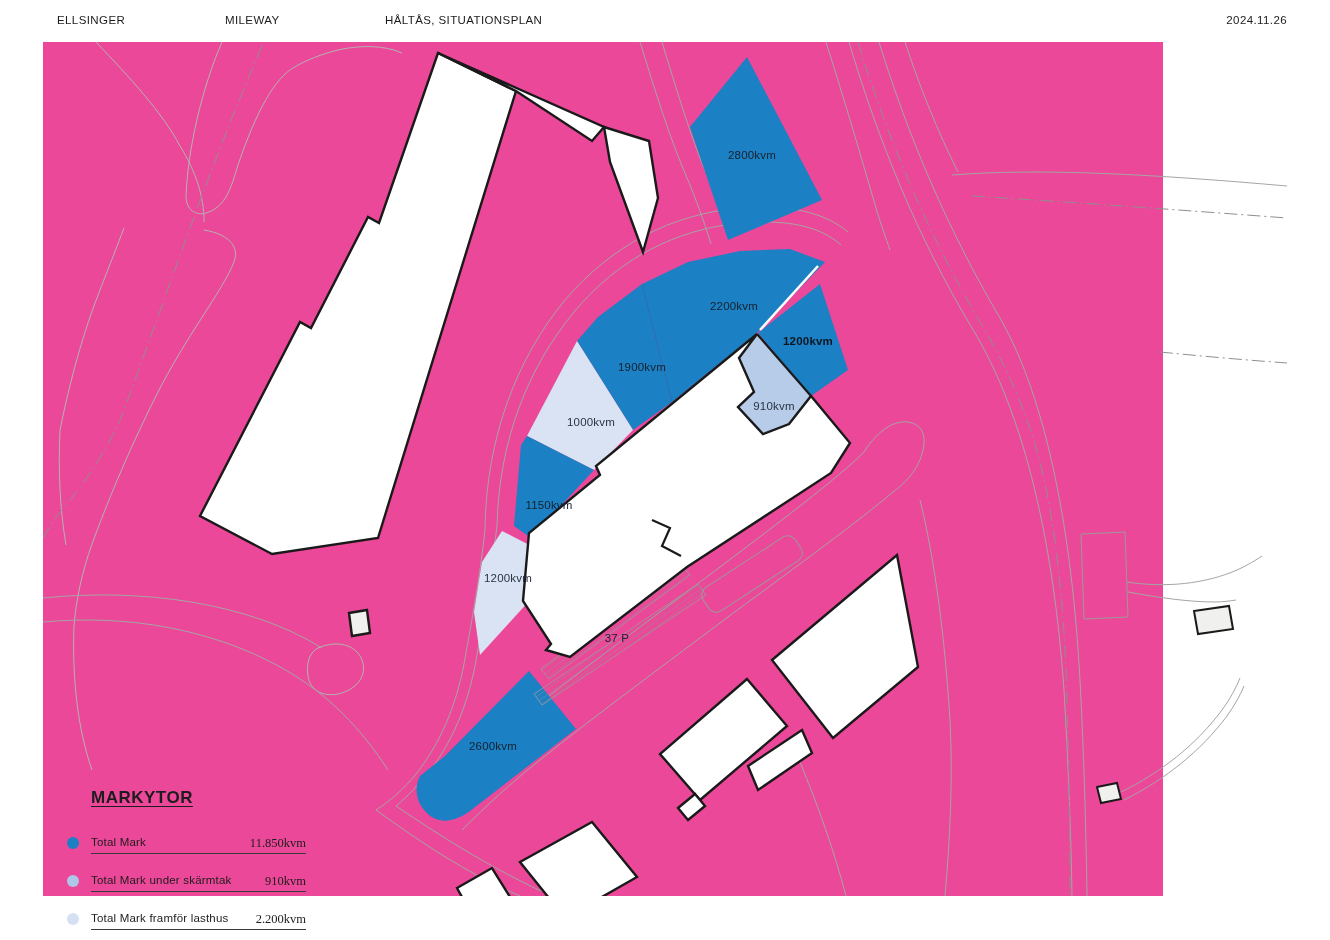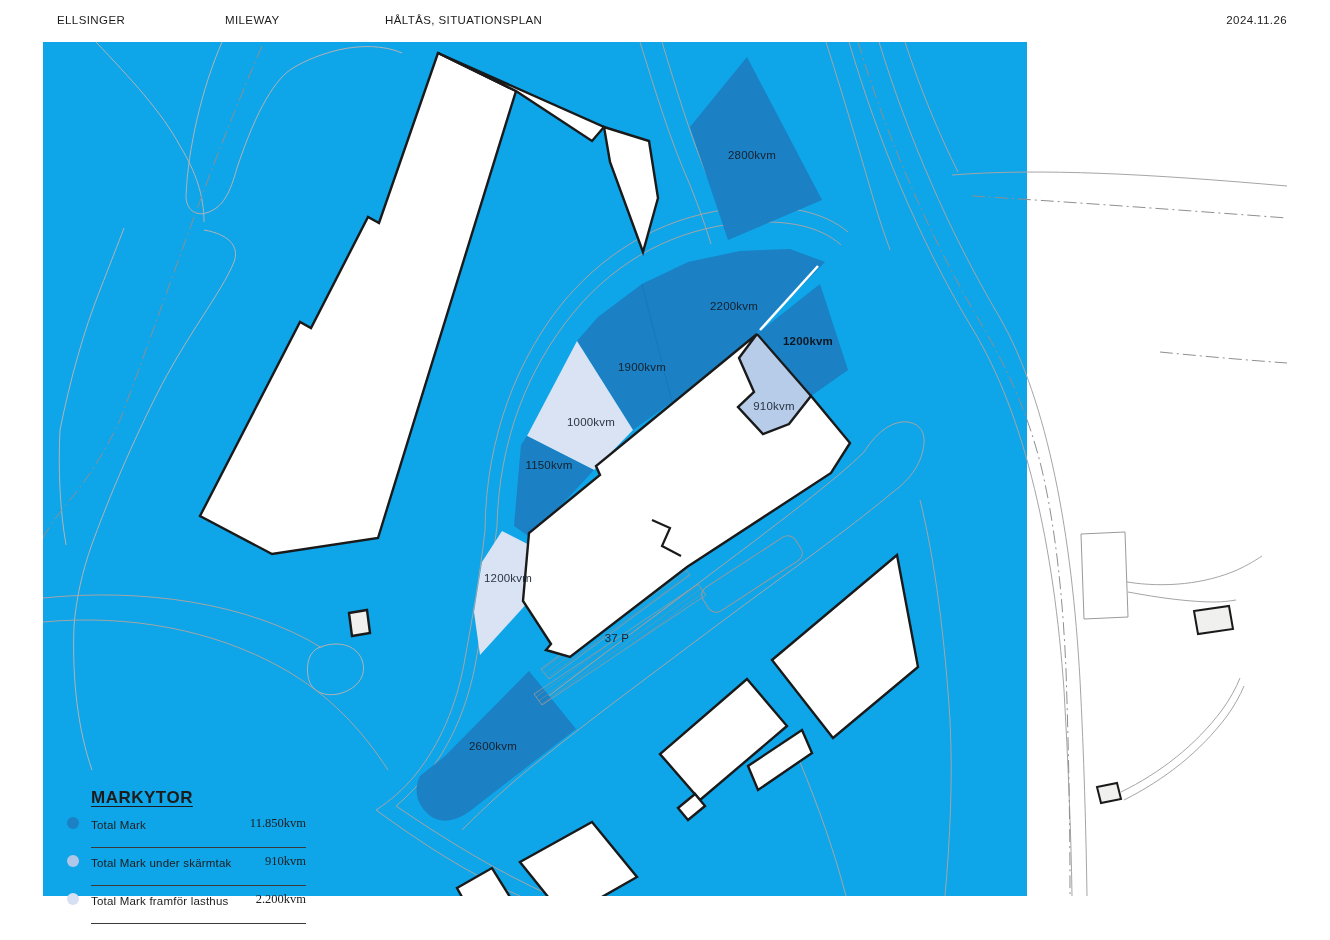--- a/index.html
+++ b/index.html
@@ -5,33 +5,33 @@
   html,body{margin:0;padding:0;background:#ffffff;width:1330px;height:940px;overflow:hidden;
     font-family:"Liberation Sans","DejaVu Sans",sans-serif;-webkit-font-smoothing:antialiased;}
   #page{position:relative;width:1330px;height:940px;background:#ffffff;}
   
   .hdr{position:absolute;top:14px;font-size:11.5px;letter-spacing:.4px;color:#1c1c1c;font-weight:500;white-space:nowrap;}
   .hdr-client{left:57px;}
   .hdr-owner{left:225px;}
   .hdr-title{left:385px;}
   .hdr-date{right:43px;text-align:center;}
   
-  #map{position:absolute;left:43px;top:42px;width:984px;height:854px;background:#0ea5e9;}
+  #map{position:absolute;left:43px;top:42px;width:1120px;height:854px;background:#ec4899;}
   #map svg{position:absolute;left:0;top:0;}
   
   .map-label{position:absolute;transform:translate(-50%,-50%);font-size:11.5px;color:#16202c;
     font-weight:500;letter-spacing:.2px;white-space:nowrap;pointer-events:none;}
   .map-label.bold{font-weight:700;color:#0d1722;}
   .map-label.on-light{color:#2a3442;}
   
   #legend{position:absolute;left:66px;top:788px;width:245px;}
   .legend-title{margin-left:25px;font-size:17px;font-weight:600;letter-spacing:.5px;color:#1c1c1c;
     text-decoration:underline;text-underline-offset:3px;margin-bottom:8px;display:inline-block;}
   .legend-row{position:relative;margin-left:25px;width:215px;display:flex;justify-content:space-between;
-    align-items:flex-end;border-bottom:1.2px solid #3a3a3a;padding-bottom:16px;margin-bottom:6px;}
+    align-items:flex-start;border-bottom:1.2px solid #3a3a3a;padding-bottom:2px;margin-bottom:6px;margin-top:20px;}
   .legend-row .lbl{font-size:11.5px;color:#1c1c1c;letter-spacing:.2px;}
   .legend-row .val{font-family:"Liberation Serif","DejaVu Serif",serif;font-size:12.5px;color:#1c1c1c;}
   .legend-dot{position:absolute;left:-24px;top:1px;width:12px;height:12px;border-radius:50%;}
 </style>
 </head>
 <body>
 
 <div id="page">
 
   <div class="hdr hdr-client">ELLSINGER</div>
@@ -142,21 +142,21 @@
         <polyline points="652,520 670,528 662,546 681,556"></polyline>
       </g>
     </svg>
 
     <div class="map-label" style="left:709px;top:113px">2800kvm</div>
     <div class="map-label" style="left:691px;top:264px">2200kvm</div>
     <div class="map-label" style="left:599px;top:325px">1900kvm</div>
     <div class="map-label bold" style="left:765px;top:299px">1200kvm</div>
     <div class="map-label on-light" style="left:731px;top:364px">910kvm</div>
     <div class="map-label on-light" style="left:548px;top:380px">1000kvm</div>
-    <div class="map-label" style="left:506px;top:423px">1150kvm</div>
+    <div class="map-label" style="left:506px;top:463px">1150kvm</div>
     <div class="map-label on-light" style="left:465px;top:536px">1200kvm</div>
     <div class="map-label" style="left:450px;top:704px">2600kvm</div>
     <div class="map-label" style="left:574px;top:596px">37 P</div>
   </div>
 
   <div id="legend">
     <span class="legend-title">MARKYTOR</span>
     <div class="legend-row">
       <span class="legend-dot" style="background:#1b80c4"></span>
       <span class="lbl">Total Mark</span>

